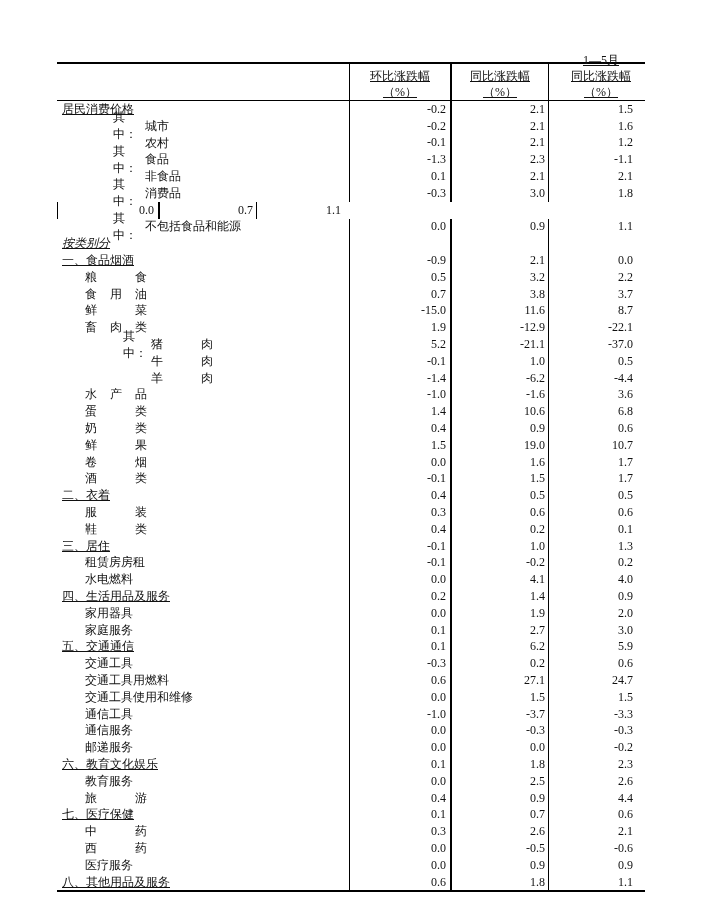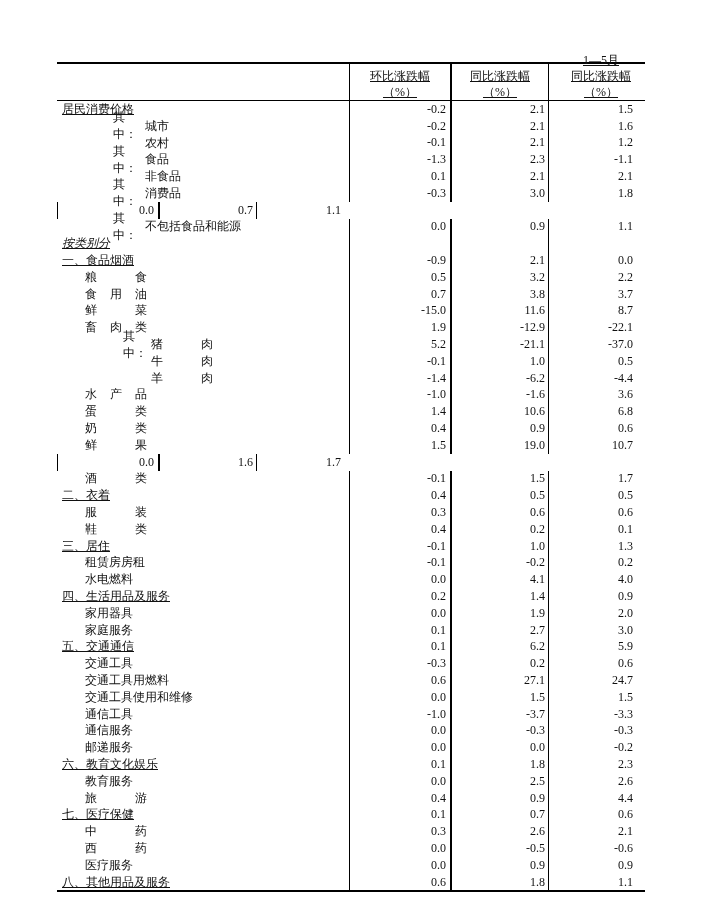--- a/index.html
+++ b/index.html
@@ -251,20 +251,23 @@
         </div>
         <div class="tr">
           <div class="c lbl lv-sub">
             <span class="nm jn">鲜果</span>
           </div>
           <div class="c num c1">1.5</div>
           <div class="c num c2">19.0</div>
           <div class="c num c3">10.7</div>
         </div>
         <div class="tr">
+          <div class="c lbl lv-sub">
+            <span class="nm jn">卷烟</span>
+          </div>
           <div class="c num c1">0.0</div>
           <div class="c num c2">1.6</div>
           <div class="c num c3">1.7</div>
         </div>
         <div class="tr">
           <div class="c lbl lv-sub">
             <span class="nm jn">酒类</span>
           </div>
           <div class="c num c1">-0.1</div>
           <div class="c num c2">1.5</div>

